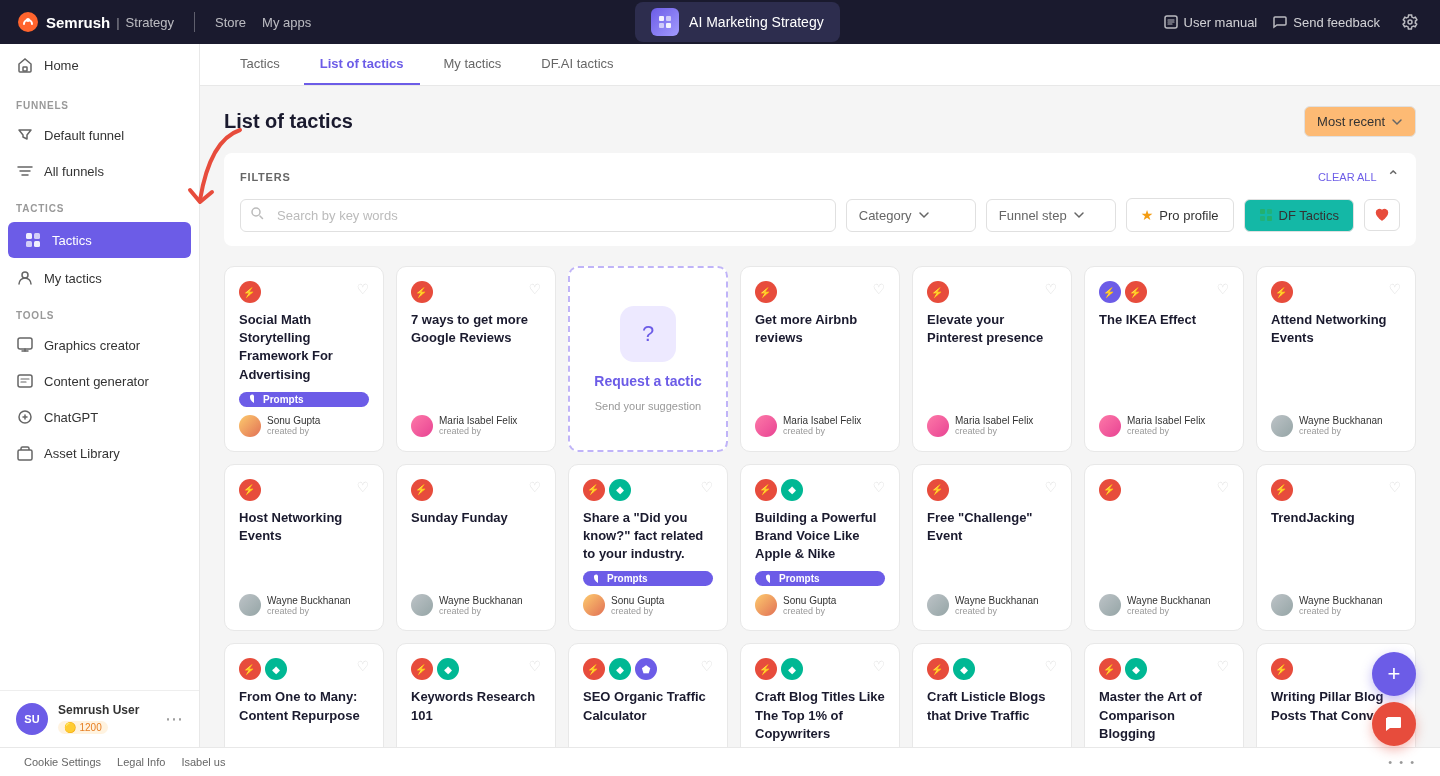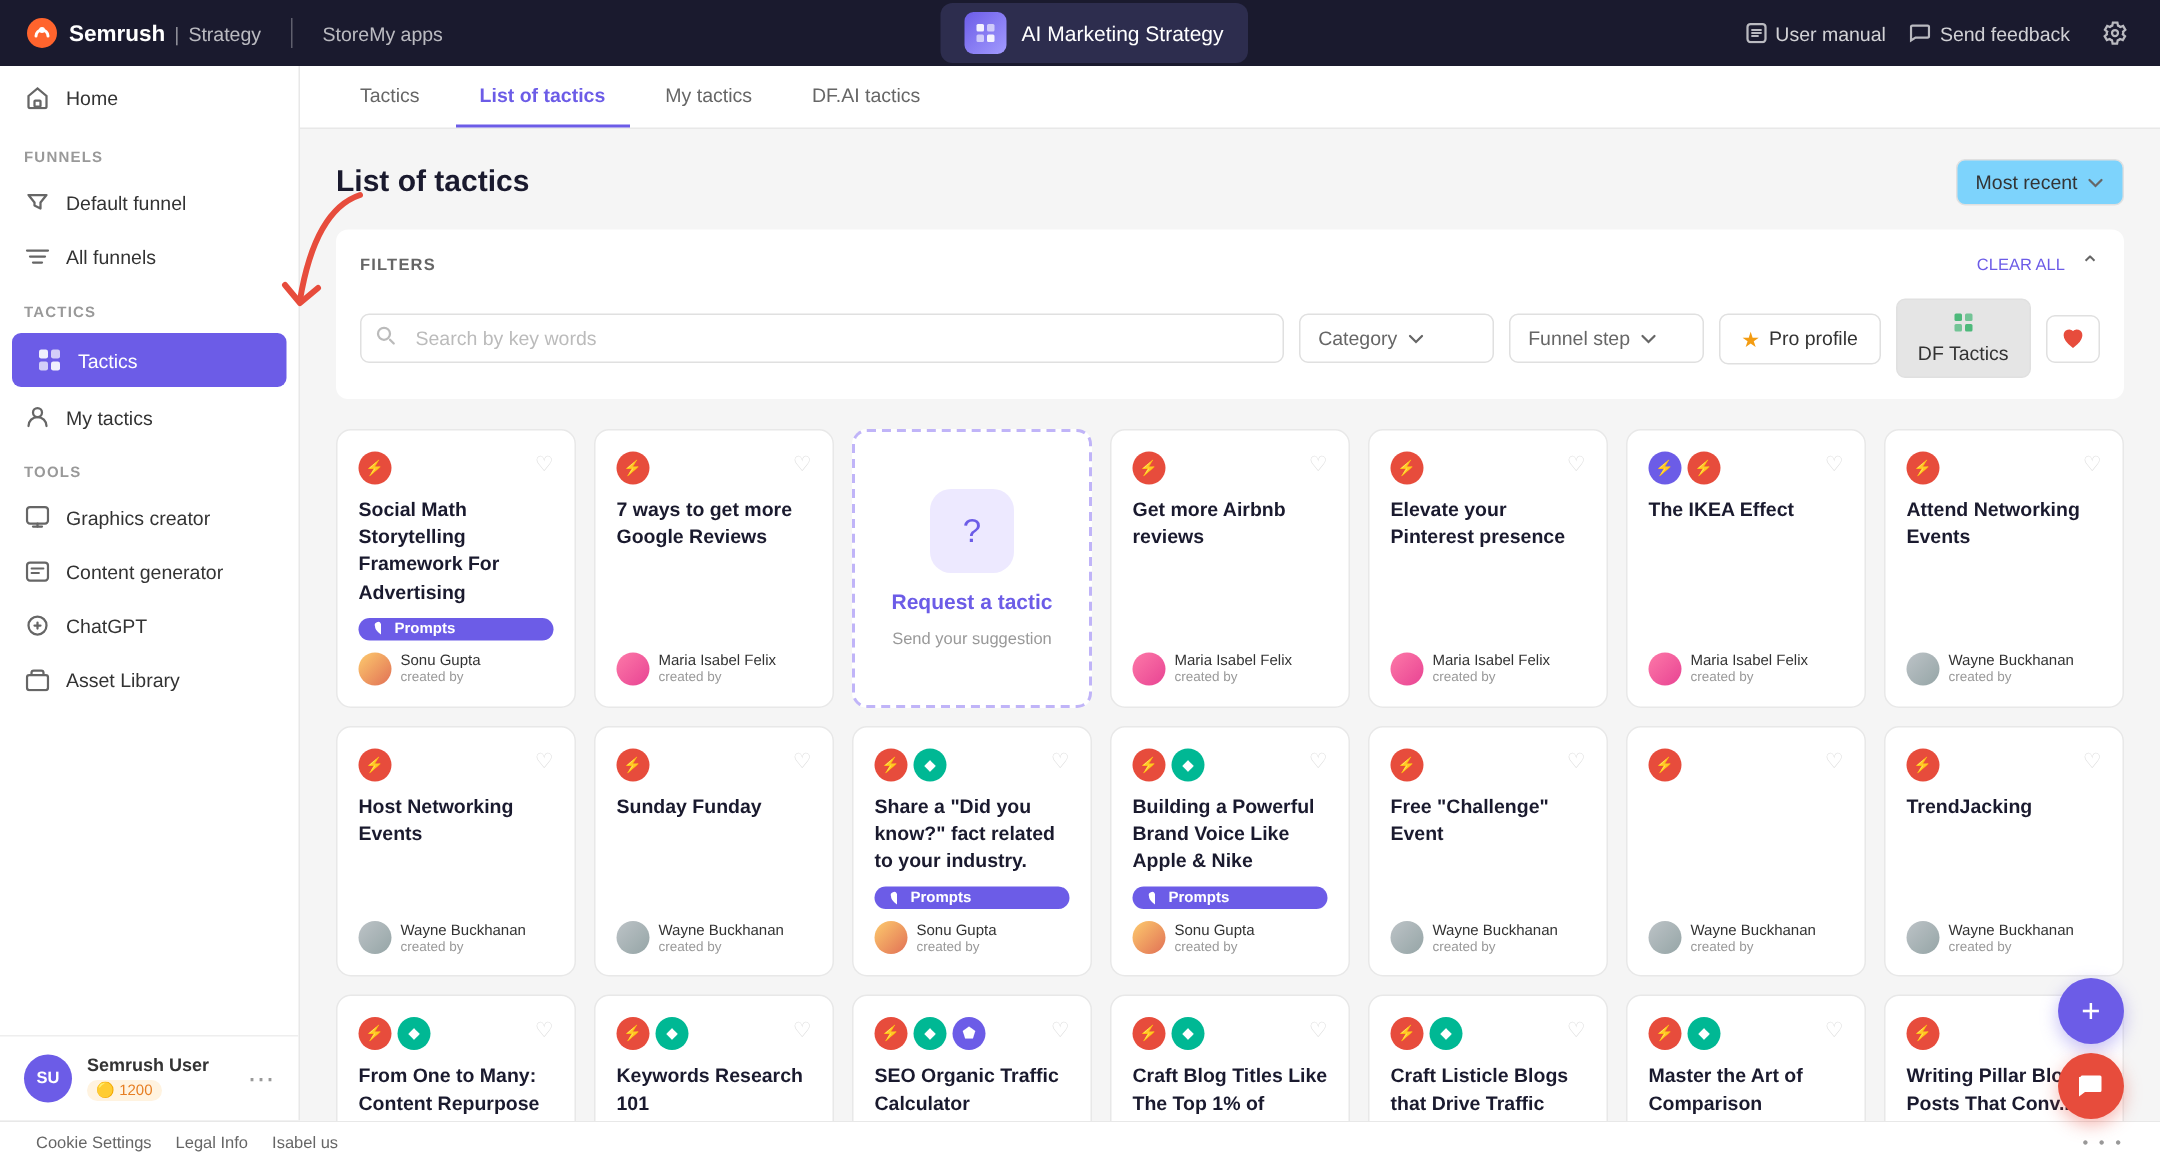--- a/index.html
+++ b/index.html
@@ -15,21 +15,21 @@
       gap: 12px;
       flex-shrink: 0;
     }
     .semrush-logo {
       display: flex;
       align-items: center;
       gap: 6px;
     }
     .semrush-logo svg { width: 24px; height: 24px; }
     .divider-v { width: 1px; height: 20px; background: rgba(255,255,255,0.3); margin: 0 8px; }
-    .top-nav-links { display: flex; }
+    .top-nav-links { display: flex; gap: 16px; }
     .top-nav-link { color: rgba(255,255,255,0.7); font-size: 13px; cursor: pointer; text-decoration: none; }
     .top-nav-center {
       flex: 1;
       display: flex;
       justify-content: center;
       align-items: center;
     }
     .app-title-badge {
       background: #2d2d4e;
       border-radius: 8px;
@@ -189,21 +189,21 @@
       align-items: center;
       justify-content: space-between;
       margin-bottom: 16px;
     }
     .page-title { font-size: 20px; font-weight: 700; color: #1a1a2e; }
 
     .sort-dropdown {
       display: flex;
       align-items: center;
       gap: 6px;
-      background: #7dd3fc;
+      background: #fdba74;
       border: 1px solid #e0e0e0;
       border-radius: 6px;
       padding: 7px 12px;
       font-size: 13px;
       color: #333;
       cursor: pointer;
     }
 
     
     .filters-bar {
@@ -269,23 +269,22 @@
     }
     .df-tactics-btn {
       display: flex;
       align-items: center;
       gap: 6px;
       border: 1px solid #e0e0e0;
       border-radius: 6px;
       padding: 8px 14px;
       font-size: 13px;
       color: #333;
-      background: #e5e5e5;
-      cursor: pointer;
-      flex-direction: column;
+      background: #14b8a6;
+      cursor: pointer;
     }
     .heart-btn {
       border: 1px solid #e0e0e0;
       border-radius: 6px;
       padding: 8px 10px;
       background: white;
       cursor: pointer;
       color: #e74c3c;
       display: flex;
       align-items: center;

